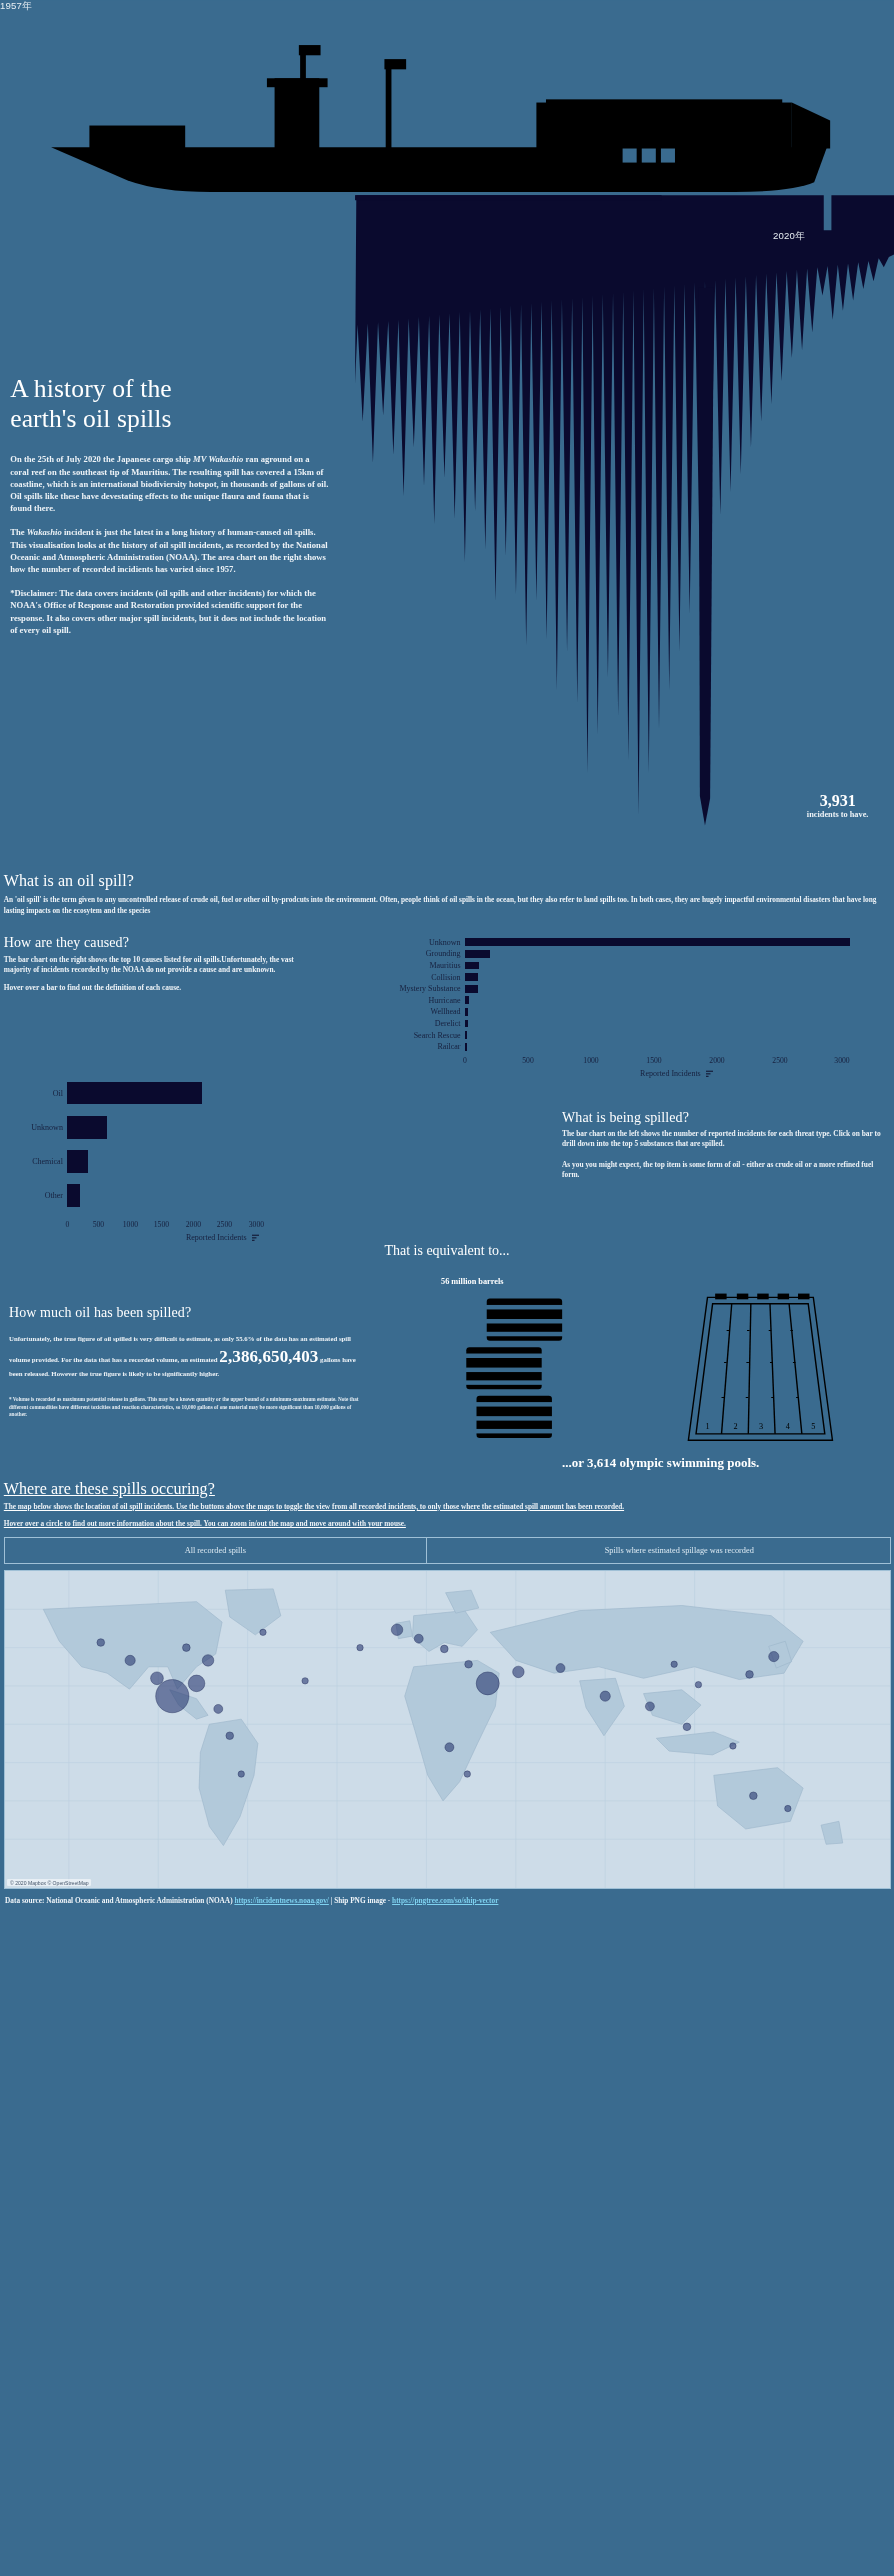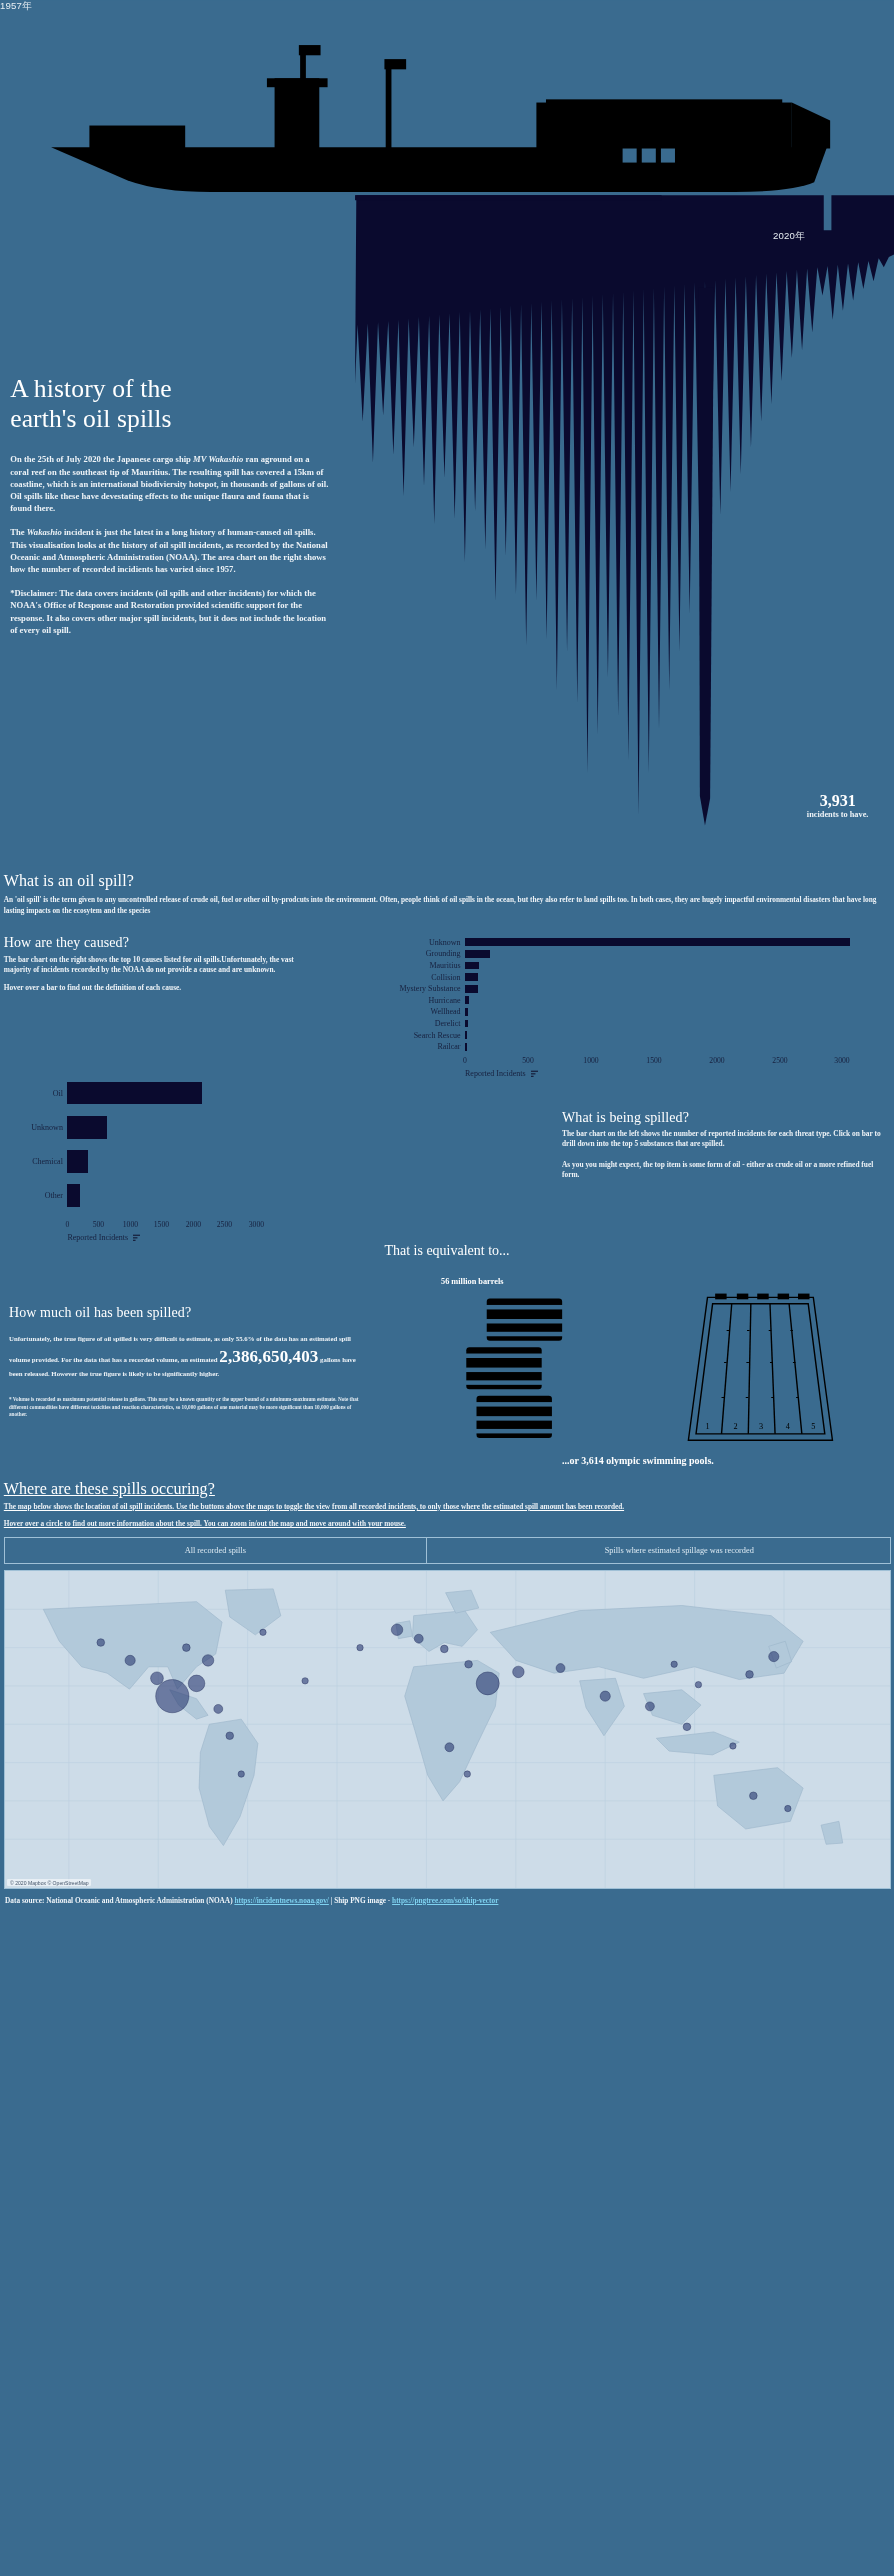--- a/index.html
+++ b/index.html
@@ -61,21 +61,21 @@
     padding-right: 4.5px; white-space: nowrap;
   }
   .hbar-track { position: relative; height: 100%; flex: 1; }
   .hbar-fill { position: absolute; left: 0; top: 0.6px; bottom: 0.6px; background: #0a0a2e; }
   .axis { position: relative; height: 14px; }
   .axis-tick {
     position: absolute; top: 2.6px; transform: translateX(-50%);
     font-size: 7.7px; color: #17213f;
   }
   .axis-title {
-    font-size: 8px; color: #17213f; margin-top: 1.3px;
+    text-align: center; font-size: 8px; color: #17213f; margin-top: 1.3px;
   }
   .axis-title .sort-ico { display: inline-block; margin-left: 3.2px; vertical-align: -1.3px; }
 
   
   .spilled { position: relative; width: 894px; height: 153px; }
   .chart-spilled { position: absolute; left: 6.4px; top: 9px; width: 371px; }
   .spilled-right { position: absolute; left: 562px; top: 38px; width: 319px; }
   .spilled-right .sec-h2 { margin-bottom: 3.2px; }
   .spilled-right p { margin-bottom: 11.5px; }
 
@@ -97,21 +97,21 @@
   .hm-foot { font-size: 5.2px; line-height: 1.46; font-weight: 700; color: #e4ecf2; margin-top: 16.6px; }
 
   .barrels-cap {
     position: absolute; left: 441px; top: 14px;
     font-size: 8.3px; font-weight: 700; color: #fff;
   }
   .barrels-art { position: absolute; left: 447px; top: 33px; }
   .pools-art { position: absolute; left: 682px; top: 29px; }
   .pools-cap {
     position: absolute; left: 562px; top: 192px;
-    font-size: 10px; font-weight: 700; color: #fff; text-align: right;
+    font-size: 13px; font-weight: 700; color: #fff; text-align: right;
   }
 
   
   .maps { position: relative; width: 894px; }
   .maps-head { padding: 0 3.8px; text-decoration: underline; }
   .maps-head .sec-h1 { margin-bottom: 3.8px; }
   .maps-head p { font-size: 7.3px; line-height: 1.45; font-weight: 700; color: #eef3f7; margin-bottom: 7px; }
   .toggle-row { display: flex; width: 887px; margin: 3.8px 3.8px 0; border: 0.6px solid #9fc0d6; align-items: center; }
   .toggle-btn {
     flex: 1; text-align: center; padding: 8.3px 0; font-size: 8.3px;

